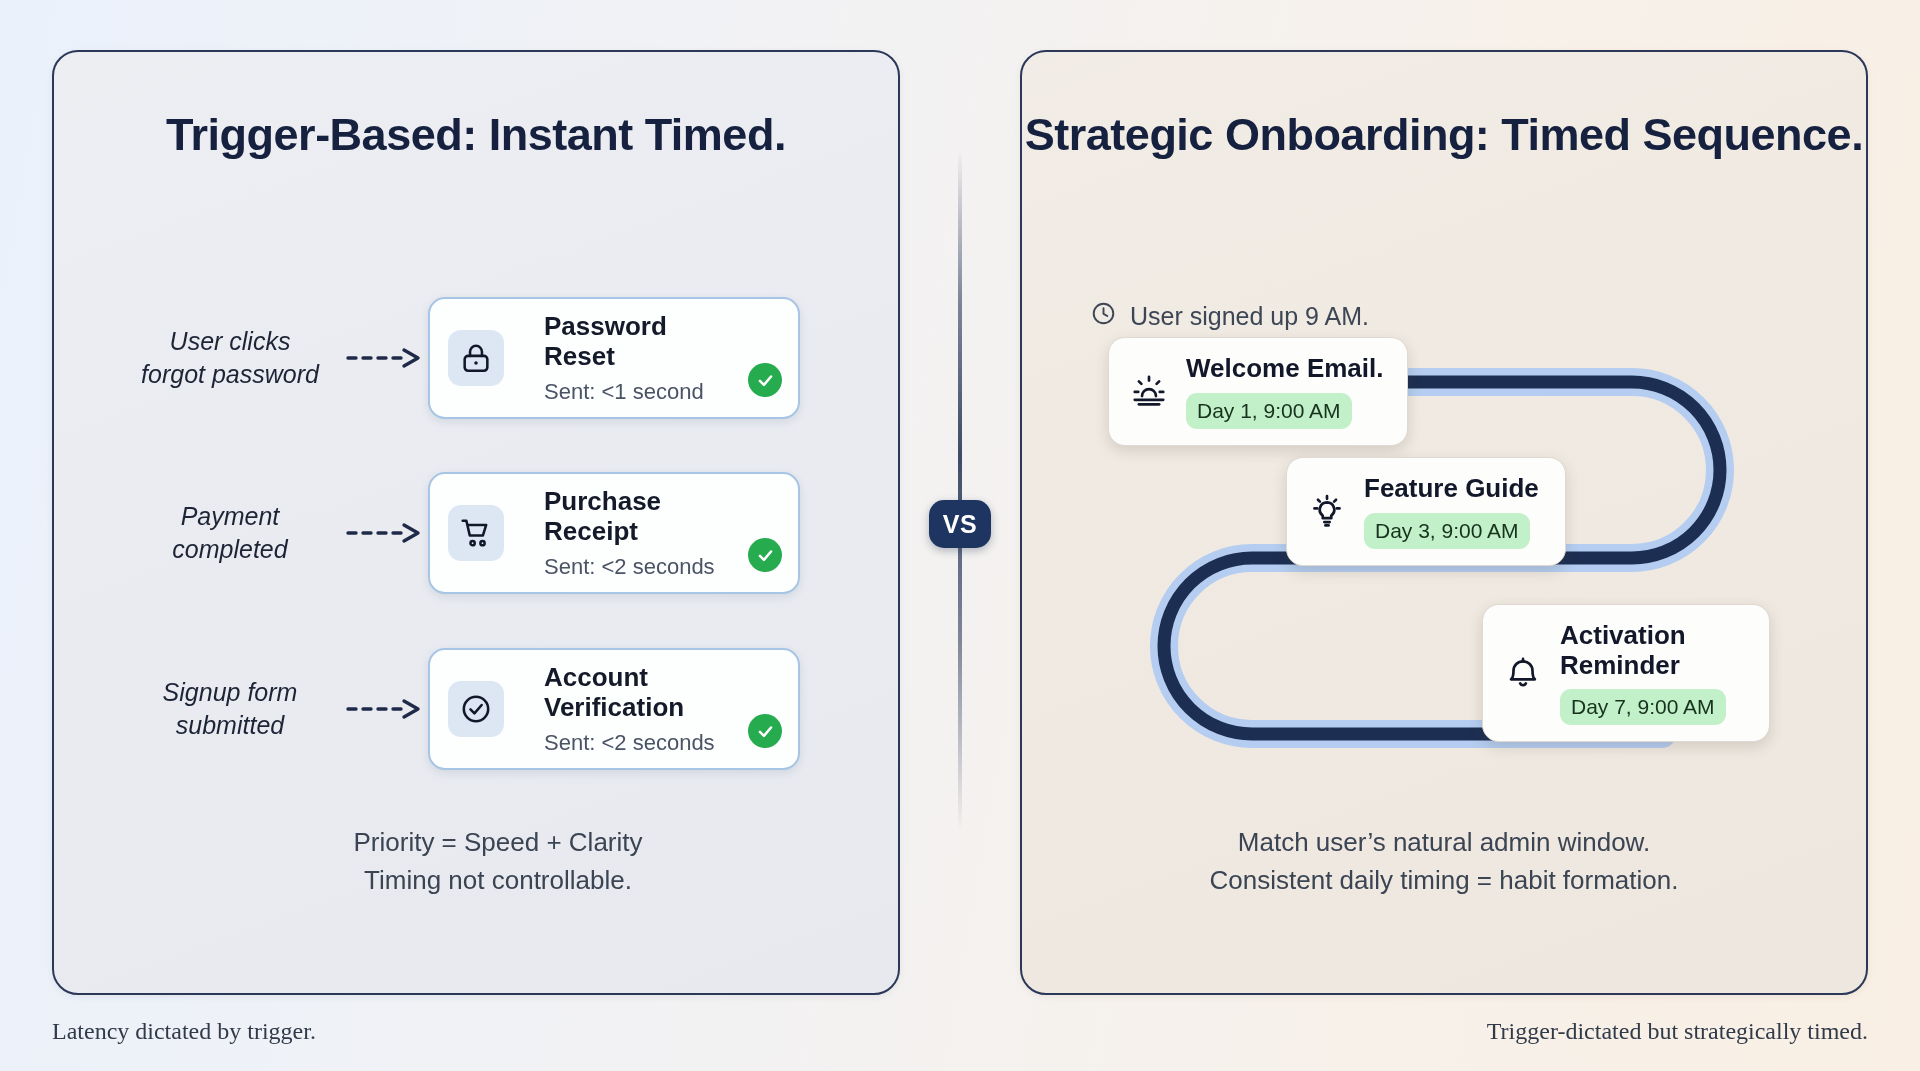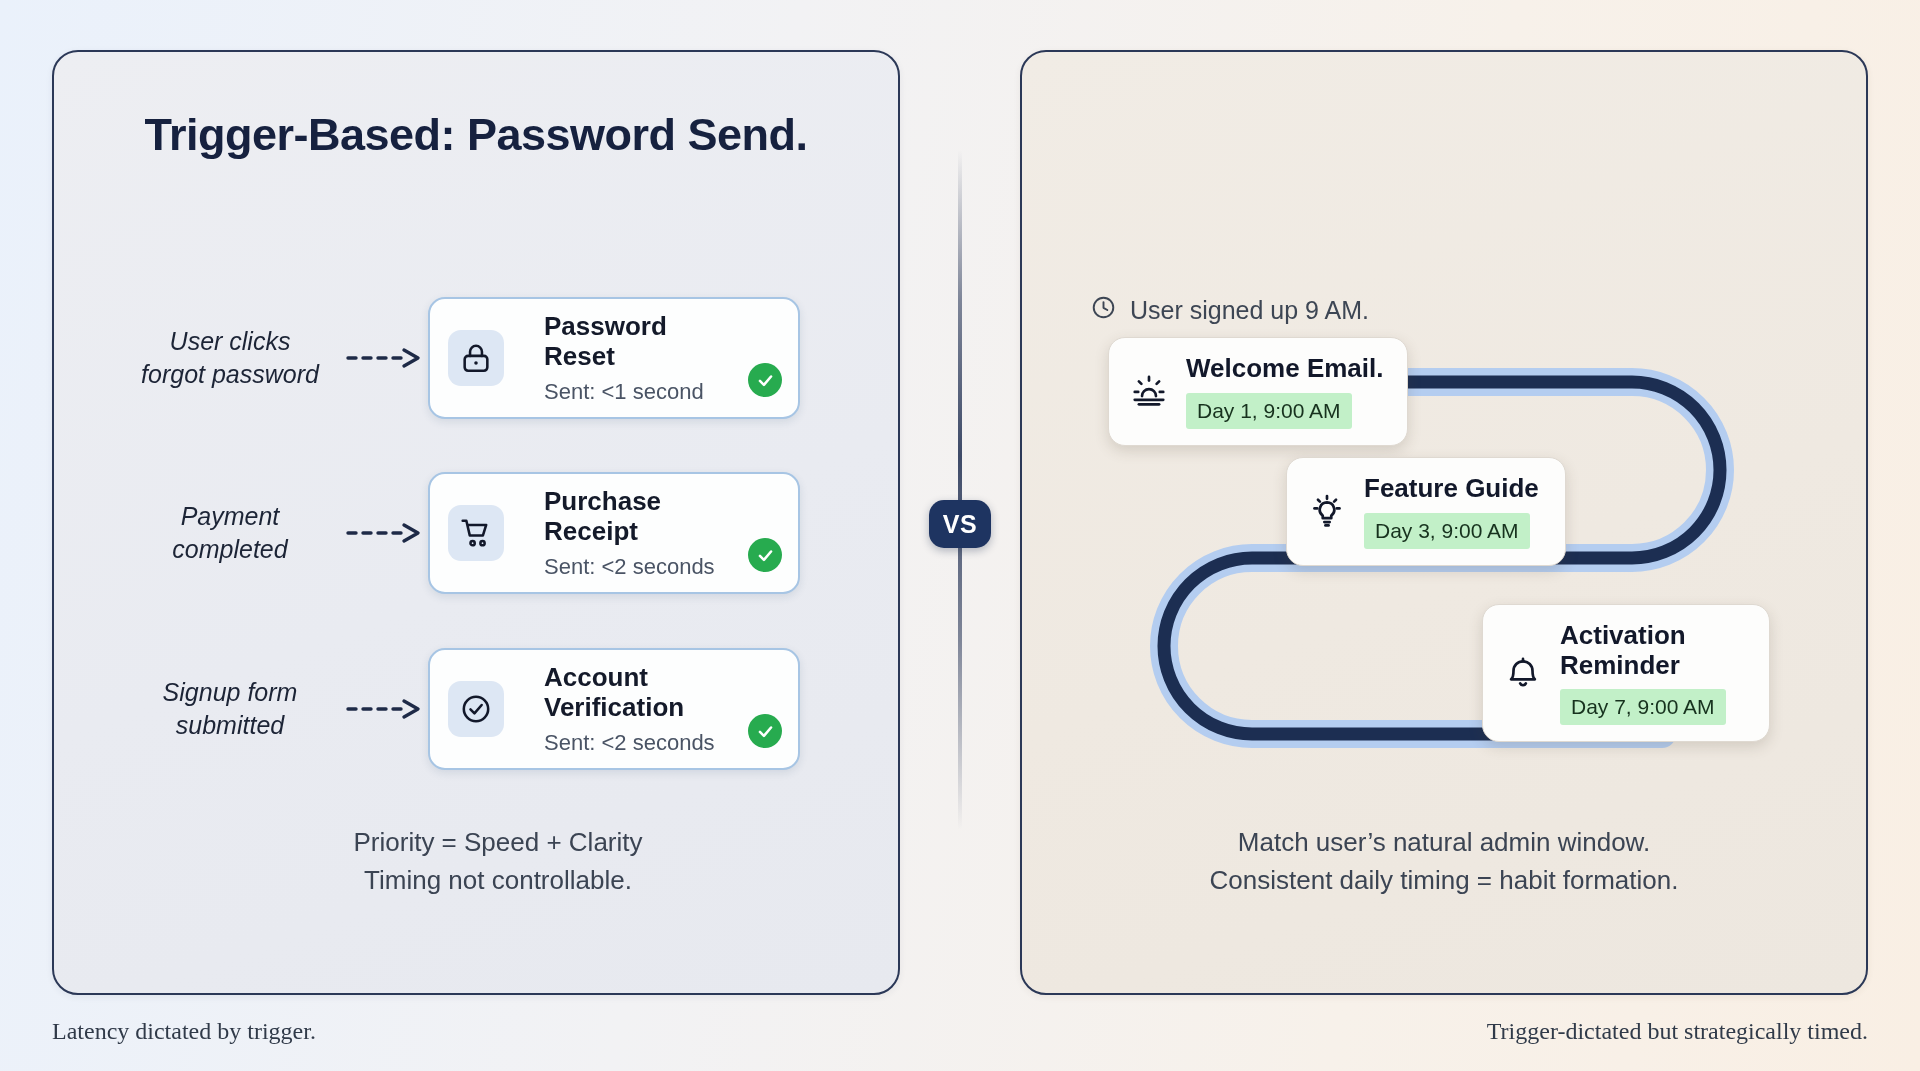--- a/index.html
+++ b/index.html
@@ -93,21 +93,21 @@
     position:absolute; left:0; right:0;
     text-align:center;
     font-size:26px; line-height:1.45; color:#3b4453;
     white-space:pre-line;
   }
   .panel-left .panel-foot{ top:772px;padding-left:44px; }
   .panel-right .panel-foot{ top:772px; }
 
   
   .signup-note{
-    position:absolute; left:68px; top:242px;
+    position:absolute; left:68px; top:248px;
     display:flex; align-items:center; gap:13px;
     font-size:25px; color:#3d4654;
   }
 
   .flowwrap{ position:absolute; left:0; top:0; width:848px; height:945px; pointer-events:none; }
 
   .seq-card{
     position:absolute;
     background:#fdfdfc;
     border:1.5px solid #dfd9d1;
@@ -122,21 +122,21 @@
     margin-right:14px;
   }
   .seq-title{
     font-size:26px; font-weight:bold; color:#12182a;
     line-height:1.14; margin-bottom:9px;
   }
   .seq-badge{
     display:inline-block;
     background:#c2f0c8; color:#17321e;
     font-size:21px; line-height:1;
-    padding:7px 11px 8px; border-radius:3px;
+    padding:7px 11px 8px; border-radius:11px;
   }
   .c-welcome{ left:86px; top:285px; width:300px; }
   .c-feature{ left:264px; top:405px; width:280px; }
   .c-activation{ left:460px; top:512px; width:288px;margin-top:40px; }
 
   
   .divider{
     position:absolute; left:958px; top:150px;
     width:4px; height:680px;
     background:linear-gradient(180deg,
@@ -164,21 +164,21 @@
   .caption-right{ right:52px; }
 </style>
 </head>
 <body>
 
 <div class="stage">
 
   <div class="panel panel-left">
 
     <div class="panel-title">Trigger-Based:
-Password Send.</div>
+Instant Timed.</div>
 
     <div class="trigger-row r1">
       <div class="trigger-label">User clicks
 forgot password</div>
       <div class="arrow">
         <svg width="82" height="26" viewBox="0 0 82 26">
           <line x1="2" y1="13" x2="60" y2="13" stroke="#1e2a47" stroke-width="3.4" stroke-dasharray="8 7" stroke-linecap="round"></line>
           <path d="M58 5 L72 13 L58 21" fill="none" stroke="#1e2a47" stroke-width="3.4" stroke-linecap="round" stroke-linejoin="round"></path>
         </svg>
       </div>
@@ -258,20 +258,22 @@
         </div>
       </div>
     </div>
 
     <div class="panel-foot">Priority = Speed + Clarity
 Timing not controllable.</div>
   </div>
 
   <div class="panel panel-right">
 
+    <div class="panel-title">Strategic Onboarding:
+Timed Sequence.</div>
 
     <div class="signup-note">
       <span>
         <svg width="27" height="27" viewBox="0 0 24 24" fill="none" stroke="#3d4654" stroke-width="1.7" stroke-linecap="round" stroke-linejoin="round">
           <circle cx="12" cy="12" r="8.7"></circle>
           <path d="M12 7.2 V12.3 L15.4 14.2"></path>
         </svg>
       </span>
       <span>User signed up 9 AM.</span>
     </div>

